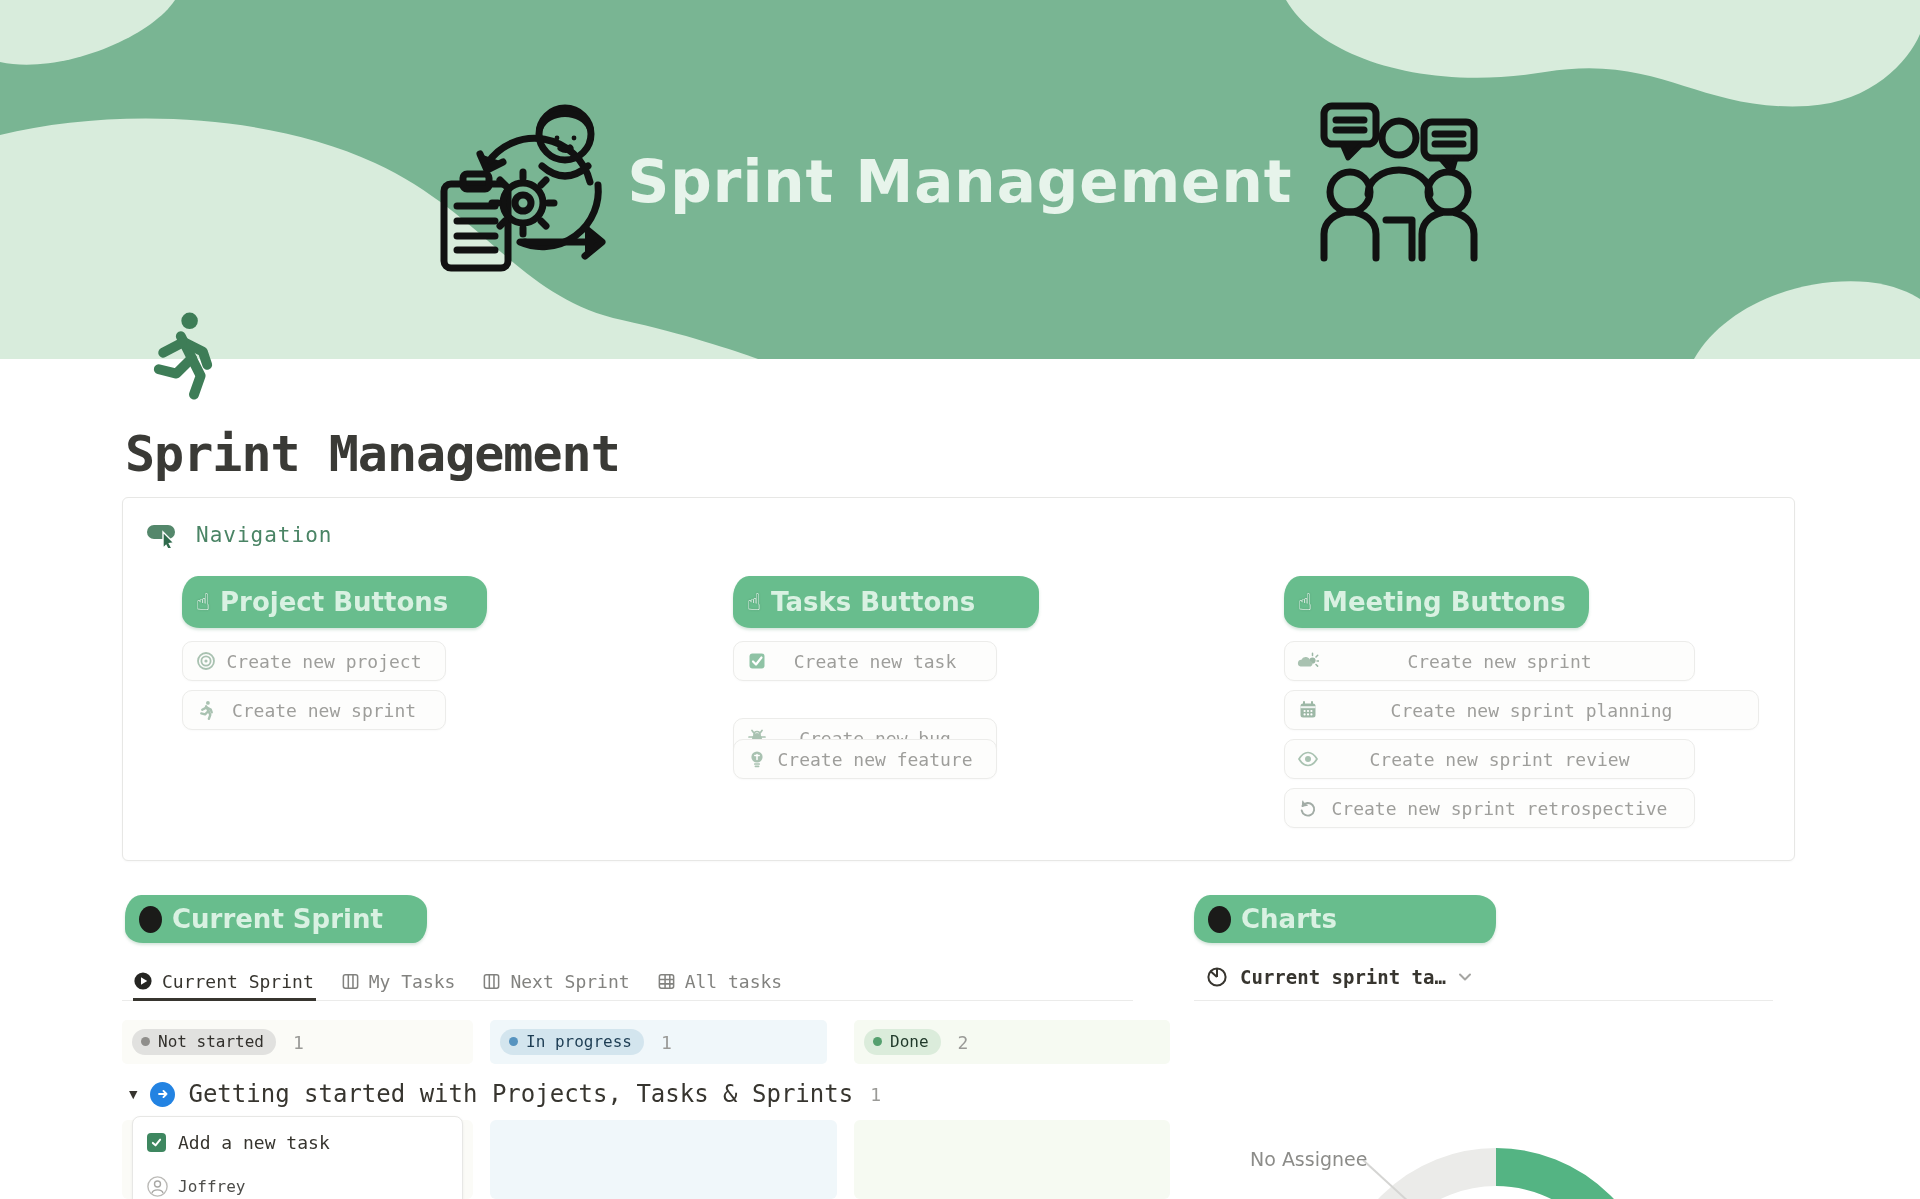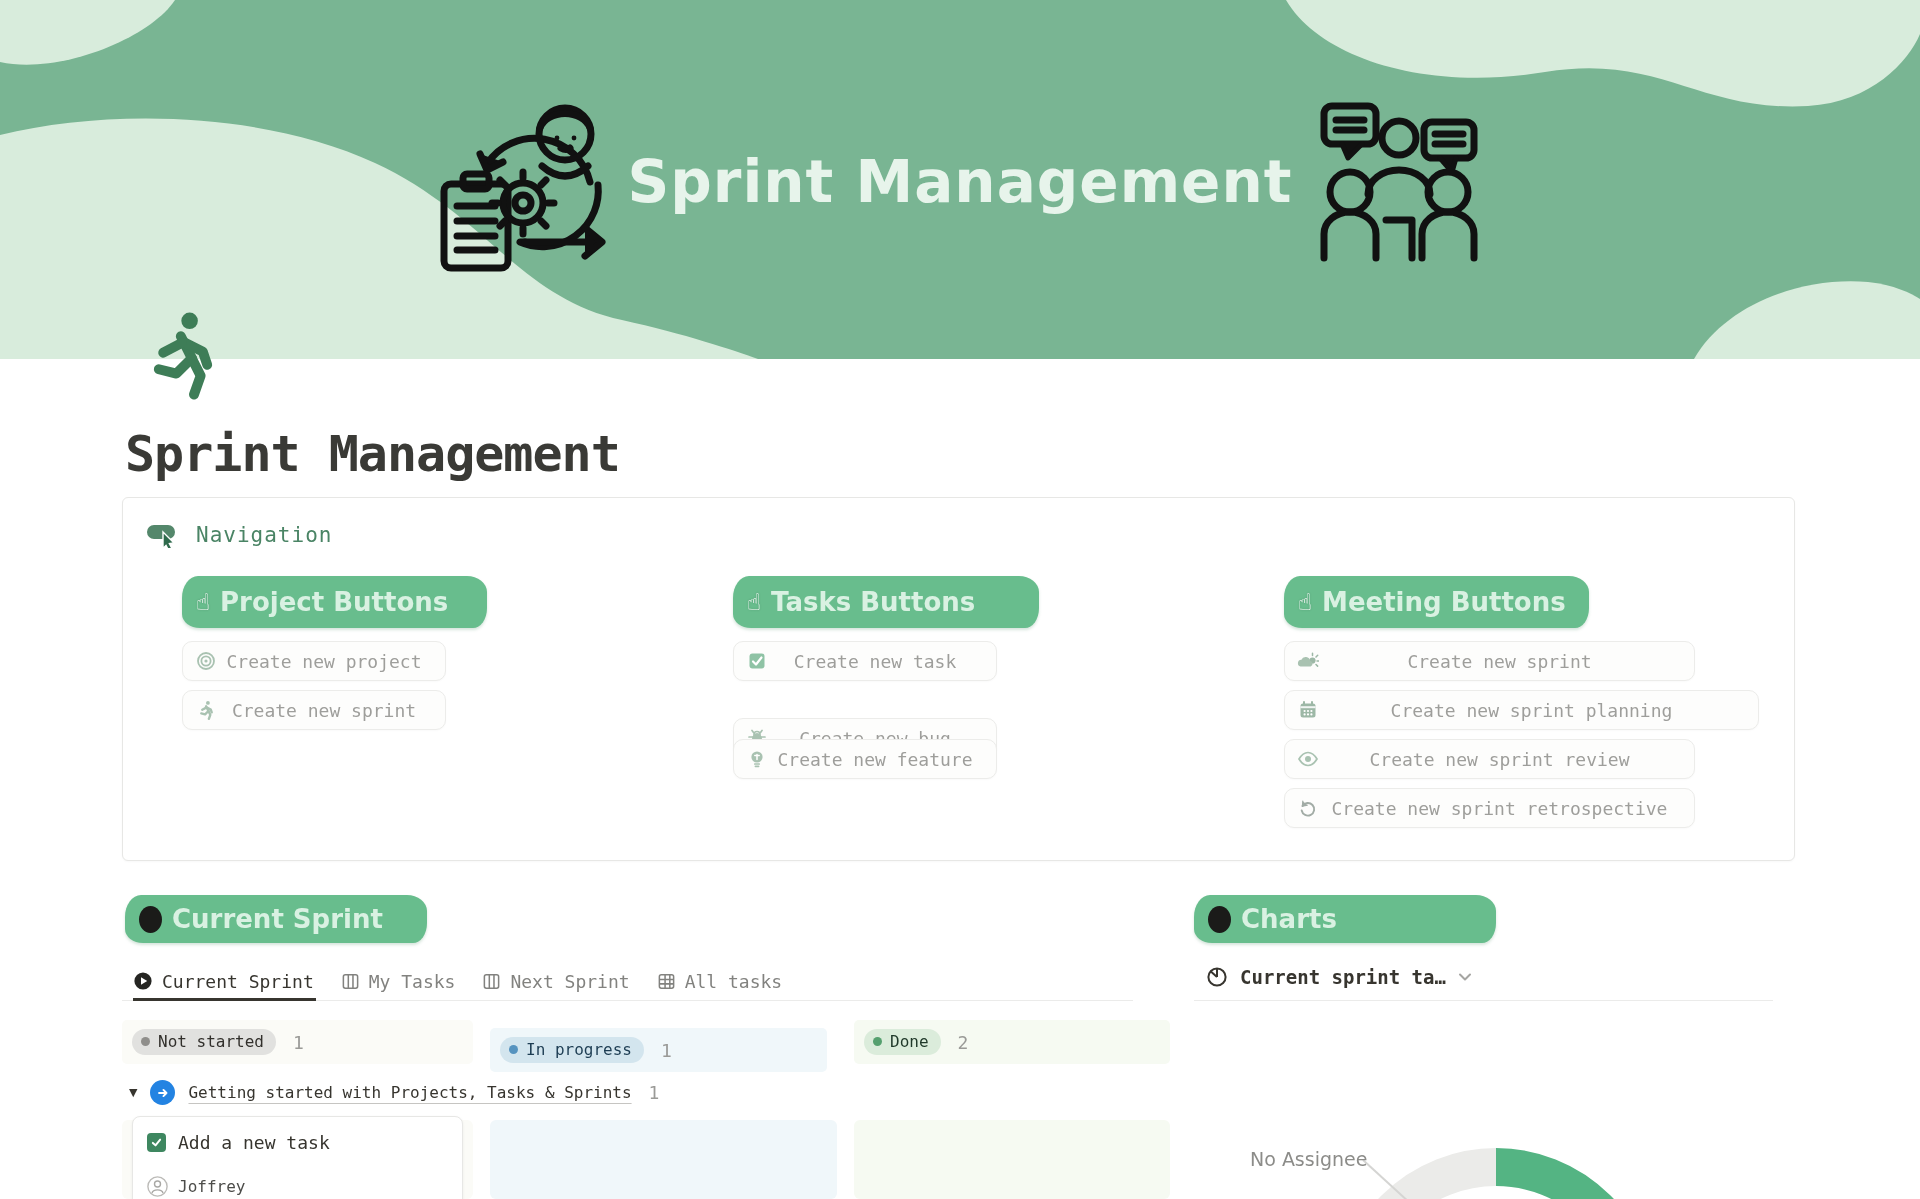--- a/index.html
+++ b/index.html
@@ -51,21 +51,21 @@
   
   .statcol { position:absolute; top:1020px; height:44px; border-radius:5px; display:flex; align-items:center; padding-left:10px; }
   .badge { display:inline-flex; align-items:center; gap:8px; padding:3px 12px 4px 9px; border-radius:14px; font-size:16px; }
   .dot { width:9px; height:9px; border-radius:50%; flex:none; }
   .cnt { margin-left:17px; color:#9a9a97; font-size:18px; }
 
   
   #group-row { left:129px; top:1080px; display:flex; align-items:center; gap:13px; }
   .caret { font-size:11px; color:#37352f; font-family:"DejaVu Sans",sans-serif; }
   .bluecircle { width:25px; height:25px; border-radius:50%; background:#2383e2; display:flex; align-items:center; justify-content:center; flex:none; }
-  #group-title { font-size:16px; color:#37352f; text-decoration:underline; text-decoration-color:#c6c5c2; text-underline-offset:5px; white-space:nowrap; }
+  #group-title { font-size:24px; color:#37352f; text-decoration-color:#c6c5c2; text-underline-offset:5px; white-space:nowrap; }
   #group-count { color:#9a9a97; font-size:18px; margin-left:4px; }
 
   .colbg { position:absolute; top:1120px; height:79px; border-radius:6px; }
 
   
   #task-card { left:132px; top:1116px; width:331px; height:100px; background:#ffffff;
     border:1px solid #e7e7e5; border-radius:8px; box-shadow:0 1px 3px rgba(15,15,15,.06); padding:15px 14px; }
   #task-row1 { display:flex; align-items:center; gap:12px; }
   .checkbox { width:19px; height:19px; background:#3e8760; border-radius:4px; display:flex; align-items:center; justify-content:center; flex:none; }
   #task-title { font-size:18px; color:#37352f; }
@@ -304,21 +304,21 @@
     </div>
   </div>
 
   <div class="statcol mono" style="left:122px; width:351px; background:#fbfbf7;">
     <span class="badge" style="background:#e1e1df; color:#32302c;">
       <span class="dot" style="background:#8f8e8b;"></span>
       <span>Not started</span>
     </span>
     <span class="cnt">1</span>
   </div>
-  <div class="statcol mono" style="left:490px; width:337px; background:#f0f7fa;margin-top:8px;">
+  <div class="statcol mono" style="left:490px; width:337px; background:#f0f7fa;">
     <span class="badge" style="background:#d3e5ee; color:#1d3d53;">
       <span class="dot" style="background:#5693bf;"></span>
       <span>In progress</span>
     </span>
     <span class="cnt">1</span>
   </div>
   <div class="statcol mono" style="left:854px; width:316px; background:#f6faf2;">
     <span class="badge" style="background:#dbecdb; color:#1f3829;">
       <span class="dot" style="background:#55a06f;"></span>
       <span>Done</span>

